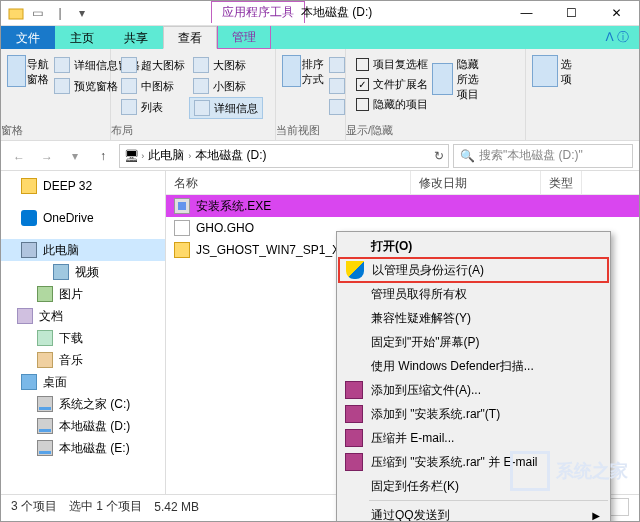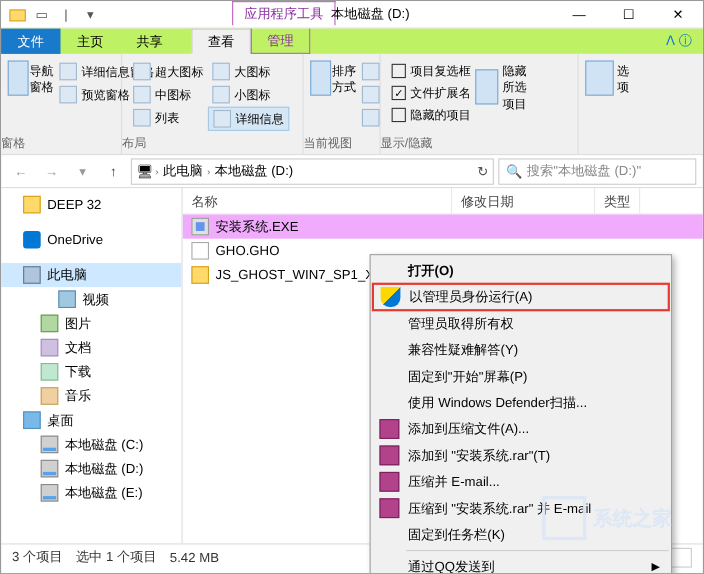--- a/index.html
+++ b/index.html
@@ -6,24 +6,24 @@
 body { width: 640px; height: 522px; overflow: hidden; background: #fff; border: 1px solid #999; position: relative; font-size: 12px; }
 
 .titlebar { height: 25px; background: #fff; display: flex; align-items: center; border-bottom: 1px solid #e0e0e0; }
 .titlebar .qat { display: flex; align-items: center; gap: 4px; padding-left: 6px; }
 .titlebar .qat .qicon { width: 18px; height: 18px; display: flex; align-items: center; justify-content: center; color: #555; }
 .titlebar .apptools { position: absolute; left: 210px; top: 0; background: #fff; border: 1px solid #c060c0; border-bottom: none; padding: 2px 10px; font-size: 12px; color: #8a2da2; }
 .titlebar .wintitle { position: absolute; left: 300px; top: 3px; font-size: 12px; }
 .titlebar .winbtns { margin-left: auto; display: flex; }
 .titlebar .winbtns div { width: 45px; height: 25px; display: flex; align-items: center; justify-content: center; color: #000; }
 
-.tabs { height: 23px; display: flex; background: #bef264; }
+.tabs { height: 23px; display: flex; background: #5eead4; }
 .tabs .tab { padding: 3px 14px; font-size: 12px; border: 1px solid transparent; }
 .tabs .file { background: #1979ca; color: #fff; }
-.tabs .active { border: 1px solid #ccc; border-bottom: 1px solid #f0f0f0; background: #f0f0f0; margin-left: 11px; }
+.tabs .active { border: 1px solid #ccc; border-bottom: 1px solid #f0f0f0; background: #f0f0f0; }
 .tabs .purple { color: #8a2da2; border: 1px solid #c060c0; border-top: none; }
 .tabs .help { margin-left: auto; padding: 3px 10px; color: #1979ca; }
 
 .ribbon { height: 92px; background: #f0f0f0; border-bottom: 1px solid #ddd; display: flex; }
 .rgroup { border-right: 1px solid #ddd; padding: 2px 6px; display: flex; flex-direction: column; position: relative; }
 .rgroup .glabel { position: absolute; bottom: 2px; left: 0; right: 0; color: #666; font-size: 11px; }
 .rgroup .gcontent { flex: 1; display: flex; align-items: flex-start; }
 .rbig { display: flex; flex-direction: row; align-items: center; width: 50px; padding-top: 4px; }
 .rbig .ricon { width: 32px; height: 32px; background: #cfe3f5; border: 1px solid #7aa6d1; }
 .rbig span { font-size: 11px; text-align: center; margin-top: 2px; }
@@ -59,41 +59,41 @@
 .ticon.desk { background: #7ab8e8; border: 1px solid #5090c0; }
 .ticon.drive { background: #d0d0d0; border: 1px solid #888; position: relative; }
 .ticon.drive::after { content: ''; position: absolute; bottom: 1px; left: 1px; right: 1px; height: 3px; background: #57a2e8; }
 
 .content { flex: 1; overflow: hidden; position: relative; }
 .chead { height: 24px; border-bottom: 1px solid #e8e8e8; display: flex; font-size: 12px; color: #444; }
 .chead div { padding: 4px 8px; border-right: 1px solid #e8e8e8; }
 .chead .c1 { width: 245px; }
 .chead .c2 { width: 130px; }
 .fitem { height: 22px; display: flex; align-items: center; padding-left: 8px; gap: 6px; font-size: 12px; }
-.fitem.sel { background: #f0abfc; }
+.fitem.sel { background: #d946ef; }
 .fitem .ficon { width: 16px; height: 16px; flex-shrink: 0; }
 .ficon.exe { background: #e0e0e0; border: 1px solid #999; position: relative; }
 .ficon.exe::before { content: ''; position: absolute; top: 3px; left: 3px; width: 8px; height: 8px; background: #6495ed; }
 .ficon.gho { background: #fff; border: 1px solid #aaa; }
 .ficon.fld { background: #ffd96a; border: 1px solid #d4a017; }
 
 .ctxmenu { position: absolute; left: 335px; top: 230px; width: 275px; background: #f0f0f0; border: 1px solid #a0a0a0; box-shadow: 3px 3px 6px rgba(0,0,0,.3); z-index: 100; padding: 2px; }
 .ctxmenu .mitem { height: 24px; display: flex; align-items: center; padding-left: 32px; font-size: 12px; position: relative; }
 .ctxmenu .mitem .micon { position: absolute; left: 6px; width: 18px; height: 18px; }
 .ctxmenu .mitem .arrow { margin-left: auto; margin-right: 8px; font-size: 10px; }
 .ctxmenu .msep { height: 1px; background: #d0d0d0; margin: 2px 0 2px 30px; }
 .ctxmenu .hl { border: 2px solid #e6392f; margin: -1px; height: 26px; }
 .micon.shield { background: linear-gradient(135deg, #ffd700 50%, #0078d4 50%); border-radius: 0 0 8px 8px; }
 .micon.rar { background: #b2438a; border: 1px solid #7a2060; }
 
 .status { height: 24px; border-top: 1px solid #ddd; display: flex; align-items: center; padding: 0 10px; gap: 12px; font-size: 12px; color: #333; }
 .status .sright { margin-left: auto; display: flex; gap: 2px; }
 .status .vbtn { width: 22px; height: 18px; border: 1px solid #ccc; }
 
-.watermark { position: absolute; right: 28px; bottom: 30px; color: rgba(220,230,245,.95); font-size: 18px; font-weight: bold; display: flex; align-items: center; gap: 6px; z-index: 200; pointer-events: none; }
+.watermark { position: absolute; right: 11px; bottom: 30px; color: rgba(220,230,245,.95); font-size: 18px; font-weight: bold; display: flex; align-items: center; gap: 6px; z-index: 200; pointer-events: none; }
 .watermark .wlogo { width: 40px; height: 40px; border: 3px solid rgba(220,230,245,.95); }
 </style>
 </head>
 <body>
 
 <div class="titlebar">
   <div class="qat">
     <div class="qicon">
         <svg width="16" height="16">
           <rect x="1" y="4" width="14" height="10" fill="#ffd96a" stroke="#d4a017"></rect>
@@ -264,39 +264,39 @@
         <span>此电脑</span>
       </div>
     <div class="titem" style="padding-left:52px">
         <div class="ticon vid"></div>
         <span>视频</span>
       </div>
     <div class="titem" style="padding-left:36px">
         <div class="ticon img"></div>
         <span>图片</span>
       </div>
-    <div class="titem" style="padding-left:36px">
+    <div class="titem" style="padding-left:16px">
         <div class="ticon doc"></div>
         <span>文档</span>
       </div>
     <div class="titem" style="padding-left:36px">
         <div class="ticon dl"></div>
         <span>下载</span>
       </div>
     <div class="titem" style="padding-left:36px">
         <div class="ticon mus"></div>
         <span>音乐</span>
       </div>
     <div class="titem" style="">
         <div class="ticon desk"></div>
         <span>桌面</span>
       </div>
     <div class="titem" style="padding-left:36px">
         <div class="ticon drive"></div>
-        <span>本地磁盘 (C:)</span>
+        <span>系统之家 (C:)</span>
       </div>
     <div class="titem" style="padding-left:36px">
         <div class="ticon drive"></div>
         <span>本地磁盘 (D:)</span>
       </div>
     <div class="titem" style="padding-left:36px">
         <div class="ticon drive"></div>
         <span>本地磁盘 (E:)</span>
       </div>
   </div>

